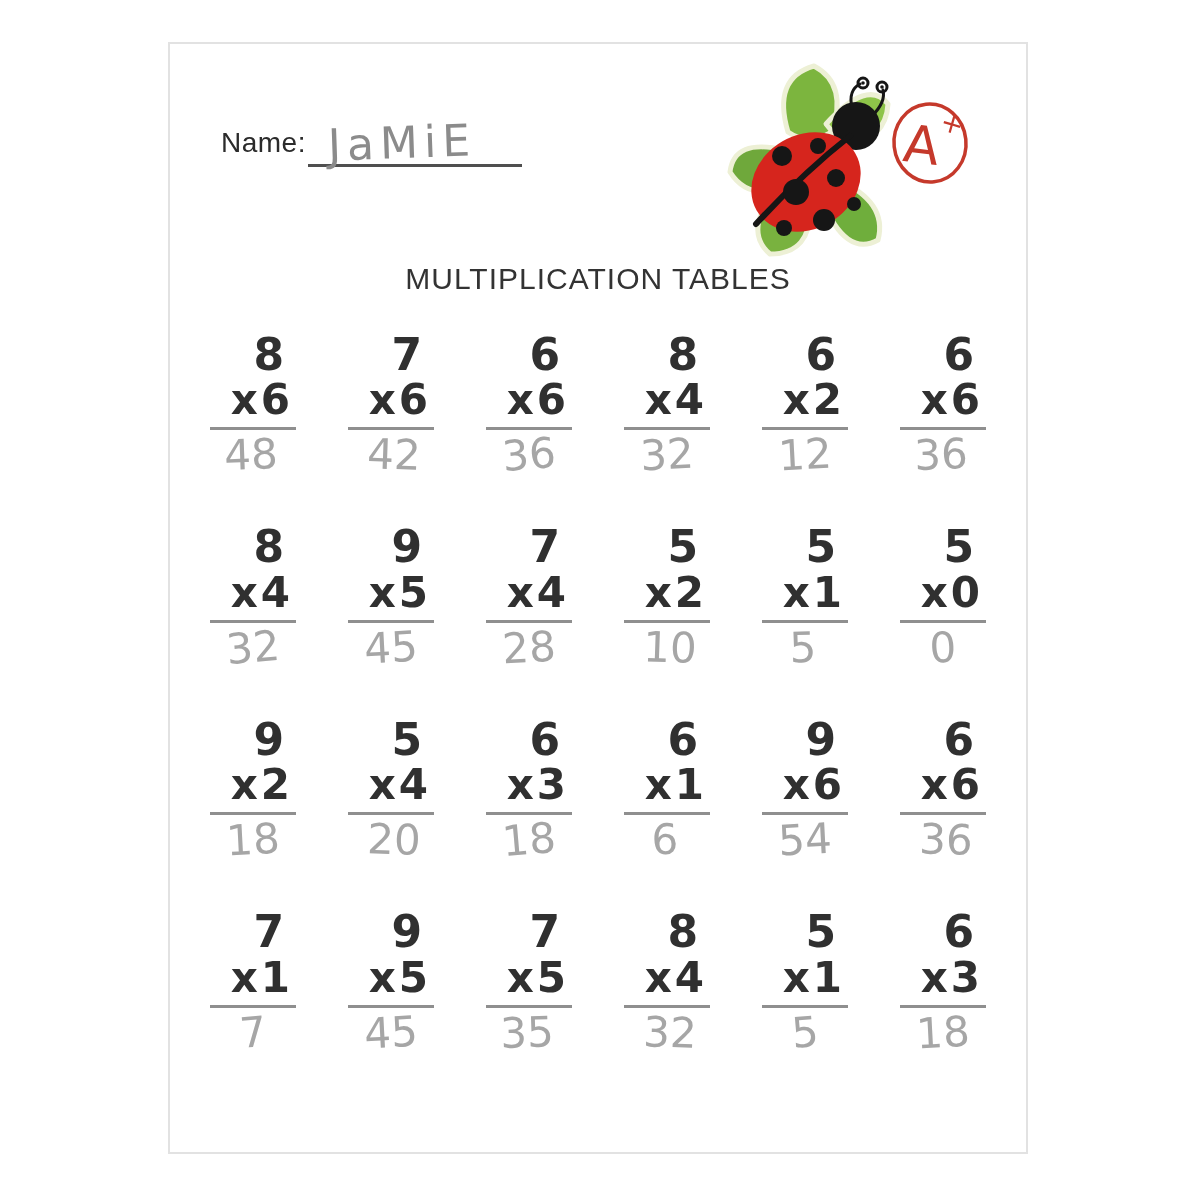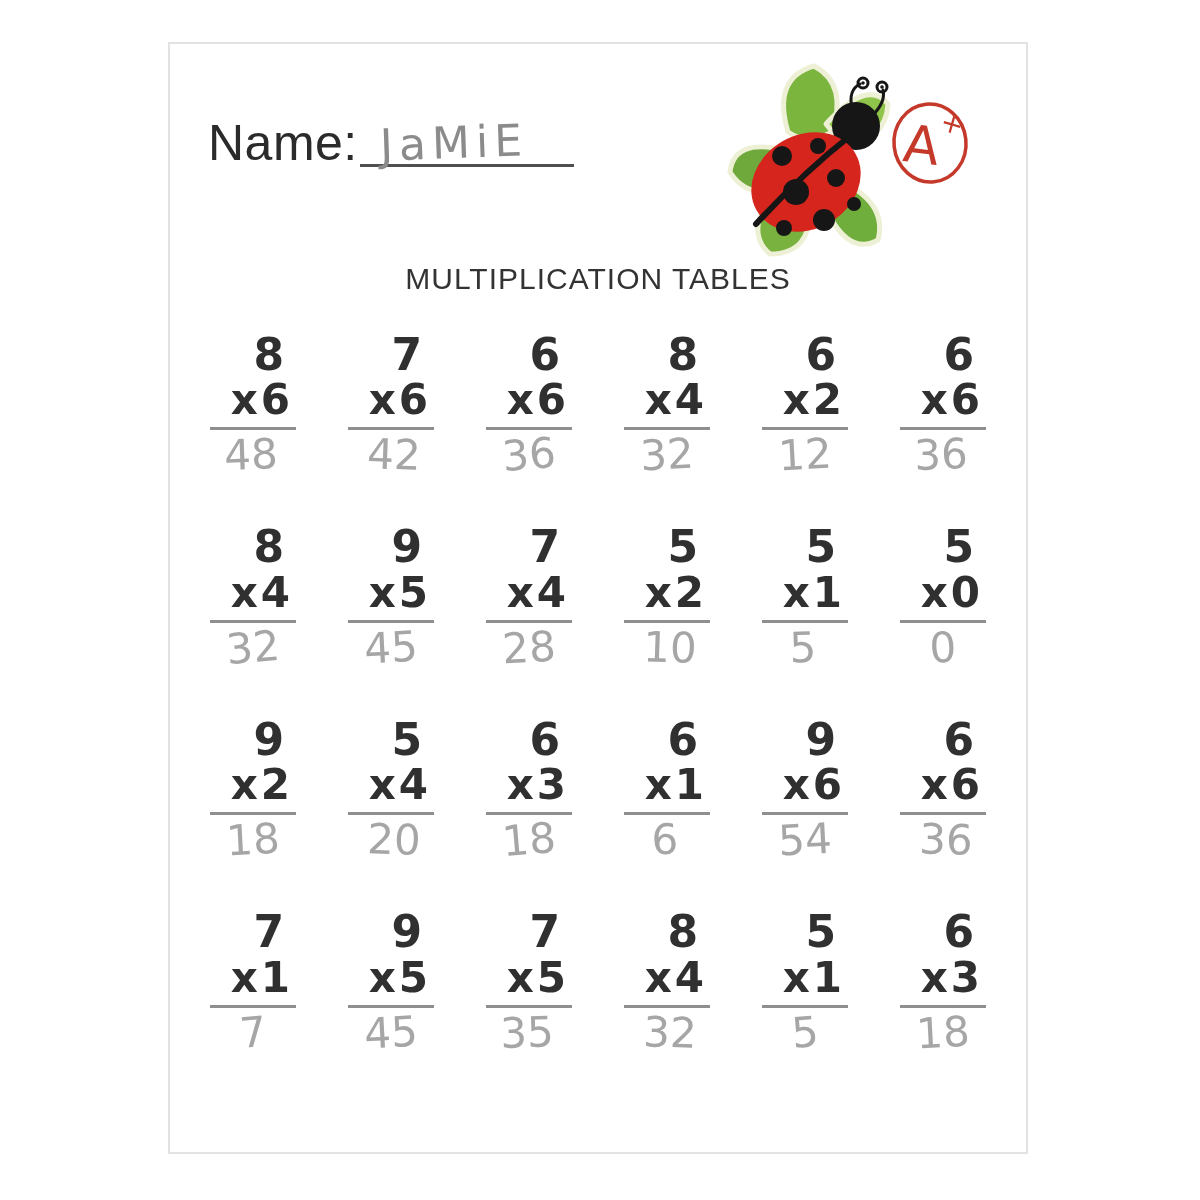--- a/index.html
+++ b/index.html
@@ -9,21 +9,21 @@
   }
   .page{
     position:absolute;left:168px;top:42px;width:860px;height:1112px;
     background:#ffffff;border:2px solid #e2e2e2;box-sizing:border-box;
   }
   
   .name-row{
     position:absolute;left:38px;top:74px;display:flex;align-items:flex-end;
   }
   .name-label{
-    font-size:50px;color:#2b2b2b;line-height:48px;letter-spacing:0.5px;
+    font-size:28px;color:#2b2b2b;line-height:48px;letter-spacing:0.5px;margin-left:13px;
   }
   .name-line{
     position:relative;display:inline-block;width:214px;height:46px;
     border-bottom:3px solid #4f4f4f;margin-left:2px;
   }
   .handwritten-name{
     position:absolute;left:20px;bottom:-4px;
     font-family:"DejaVu Sans",sans-serif;font-size:44px;color:#8b8b8b;
     letter-spacing:6px;transform:rotate(-2deg);white-space:nowrap;
   }

